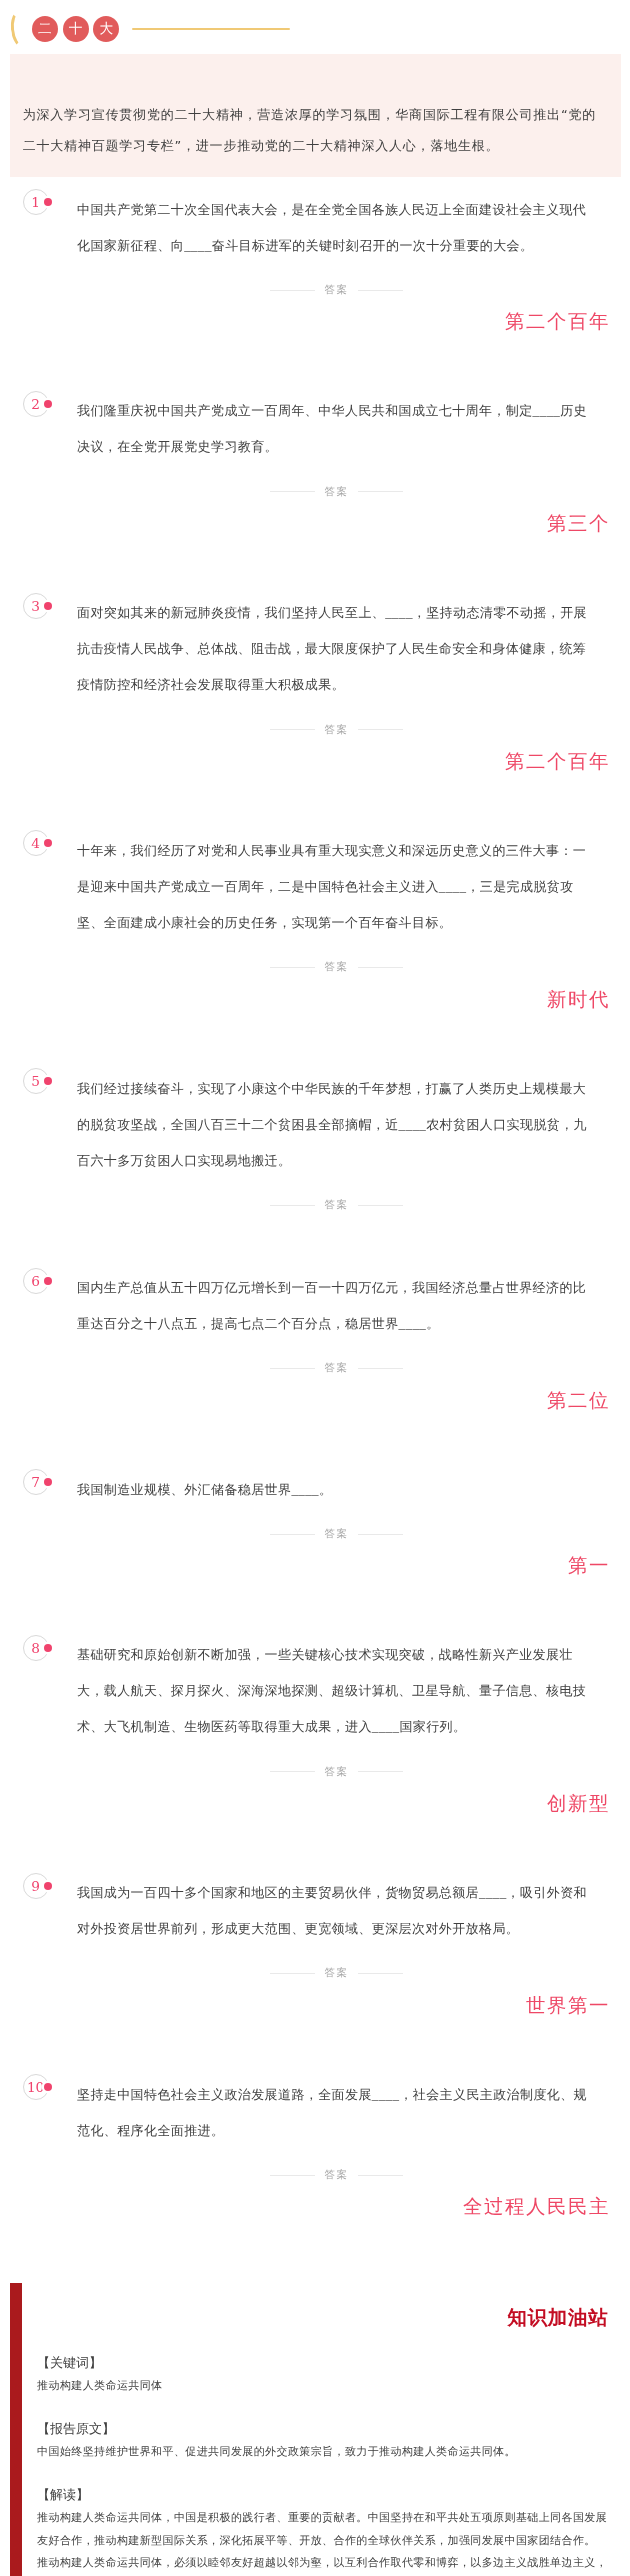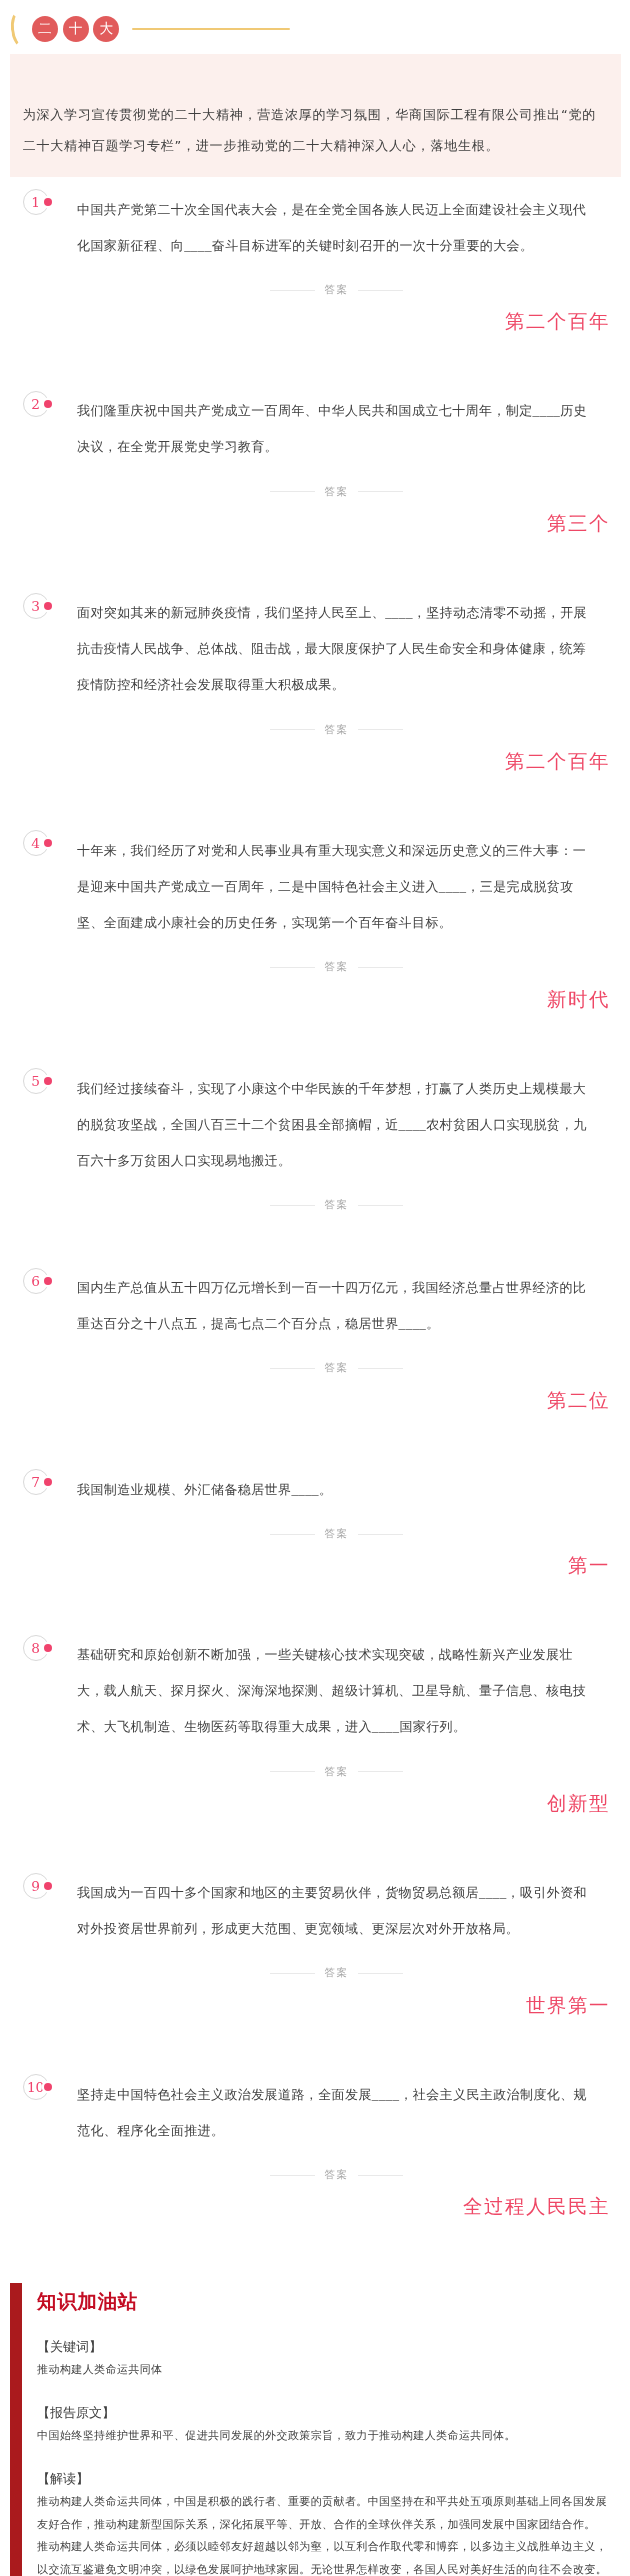--- a/index.html
+++ b/index.html
@@ -48,21 +48,21 @@
   }
   .q-text { margin:14px; font-size:13px; line-height:36px; color:var(--text_dark,#404040); letter-spacing:0.4px;font-family:Liberation Serif, serif; }
   .ans-label-row { display:flex; align-items:center; justify-content:center; gap:9.7px; margin-top:19.4px;text-align:right; }
   .ans-line { width:45px; height:0.8px; background:#e9e9e9; }
   .ans-label { font-size:10.5px; color:var(--answer_label_gray,#a6a6a6); letter-spacing:1.6px; }
   .ans-text { margin:11.3px 0 0; text-align:right; font-size:19.4px; letter-spacing:1.6px; color:var(--answer_pink,#ee4866); }
 
   
   .station { position:relative; margin-left:9.7px; padding:9.7px 22.6px 0 27.4px; }
   .station-bar { position:absolute; left:0; top:4.8px; bottom:18px; width:12px; background:var(--bar_dark_red,#aa1a1d); }
-  .station-title { margin:0 0 21px; font-size:19.4px; font-weight:bold; letter-spacing:0.8px; color:var(--station_title_red,#c30d23); }
+  .station-title { margin:16px 0 21px; font-size:19.4px; font-weight:bold; letter-spacing:0.8px; color:var(--station_title_red,#c30d23);text-align:right; }
   .k-section { margin-bottom:21px; }
   .k-heading { margin:0; font-size:13px; line-height:22.6px; color:var(--text_dark,#404040); }
   .k-paras p { margin:0; font-size:11px; line-height:22.6px; letter-spacing:0.4px; color:var(--text_dark,#404040); }
 </style>
 </head>
 <body>
 
 <header class="header">
   <span class="arc"></span>
   <span class="badges">

